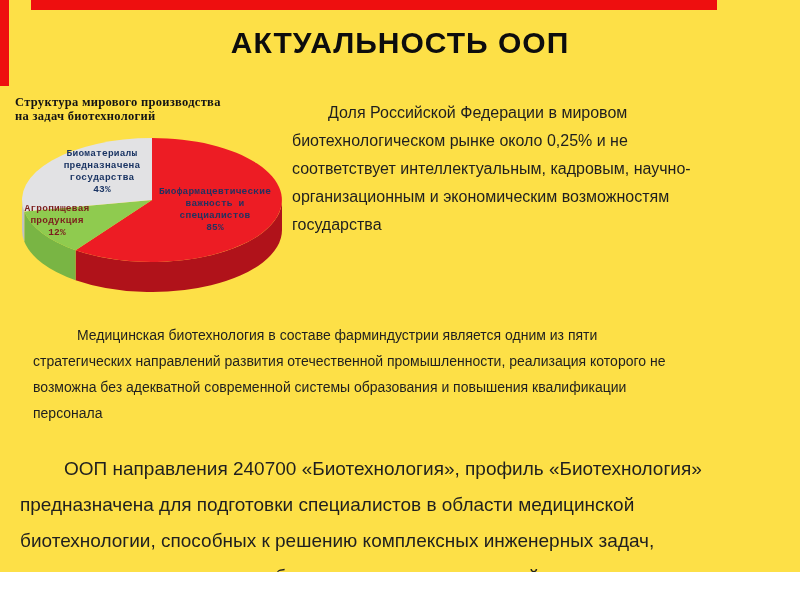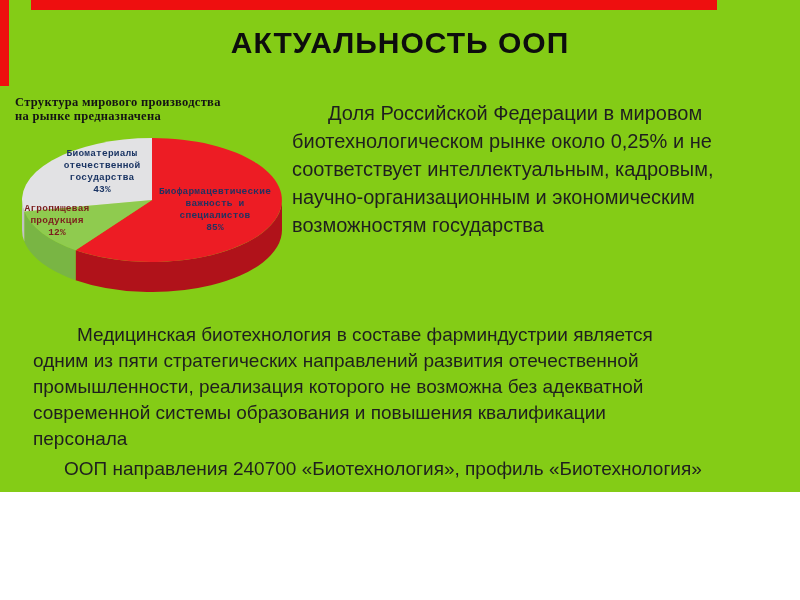--- a/index.html
+++ b/index.html
@@ -1,17 +1,17 @@
 <!DOCTYPE html>
 <html lang="ru"><head>
 <meta charset="utf-8">
 <style>
   html,body { margin:0; padding:0; background:#ffffff; }
   .slide {
-    position:relative; width:800px; height:492px; background:#84cc16;
+    position:relative; width:800px; height:572px; background:#fde047;
     font-family:"Liberation Sans", sans-serif; overflow:hidden; color:#1f1f1f;
   }
   .bar-top  { position:absolute; left:31px; top:0;  width:686px; height:10px; }
   .bar-left { position:absolute; left:0;   top:0;  width:9px;   height:86px; }
 
   .title {
     position:absolute; left:0; right:0; top:26px; margin:0;
     text-align:center; font-size:30px; font-weight:bold;
     letter-spacing:1px; color:#0d0d0d;
   }
@@ -27,54 +27,54 @@
   .pie-label {
     position:absolute; text-align:center;
     font-family:Liberation Mono, monospace; font-weight:bold;
     font-size:9.5px; line-height:12px; letter-spacing:0.2px;
   }
   .lbl-biomat { left:27px;  top:53px;  width:120px; color:#1b3564; }
   .lbl-agro   { left:-18px; top:108px; width:120px; color:#7b1d1d; }
   .lbl-pharma { left:140px; top:91px;  width:120px; color:#233260; }
 
   .para { position:absolute; margin:0; text-align:left; }
-  .para-right  { left:292px; top:99px;  width:442px; font-size:20px; line-height:28px; text-indent:36px; }
-  .para-middle { left:33px;  top:322px; width:645px; font-size:19px; line-height:26px; text-indent:44px; }
+  .para-right  { left:292px; top:99px;  width:442px; font-size:16px; line-height:28px; text-indent:36px; }
+  .para-middle { left:33px;  top:322px; width:645px; font-size:14px; line-height:26px; text-indent:44px; }
   .para-bottom { left:20px;  top:451px; width:730px; font-size:19px; line-height:36px; text-indent:44px; }
 </style>
 </head>
 <body>
 
 <div class="slide">
 
   <div class="bar-top" style="background: rgb(238, 15, 15);"></div>
   <div class="bar-left" style="background: rgb(238, 15, 15);"></div>
 
   <h1 class="title">АКТУАЛЬНОСТЬ ООП</h1>
 
   <div class="chart">
     <div class="chart-title">
       <div>Структура мирового производства</div>
-      <div>на рынке предназначена</div>
+      <div>на задач биотехнологий</div>
     </div>
 
     <svg class="pie-svg" width="270" height="172" viewBox="0 0 270 172" aria-hidden="true">
 
       <path d="M 267 72 A 130 62 0 0 1 60.6 122.2 L 60.6 152.2 A 130 62 0 0 0 267 102 Z" fill="#b0121a"></path>
       <path d="M 60.6 122.2 A 130 62 0 0 1 9.3 83.6 L 9.3 113.6 A 130 62 0 0 0 60.6 152.2 Z" fill="#79b544"></path>
       <path d="M 9.3 83.6 A 130 62 0 0 1 7 72 L 7 102 A 130 62 0 0 0 9.3 113.6 Z" fill="#c2c2c4"></path>
 
       <path d="M 137 72 L 137 10 A 130 62 0 1 1 60.6 122.2 Z" fill="#ed1c24"></path>
       <path d="M 137 72 L 60.6 122.2 A 130 62 0 0 1 9.3 83.6 Z" fill="#8fcb4f"></path>
       <path d="M 137 72 L 9.3 83.6 A 130 62 0 0 1 137 10 Z" fill="#e2e2e4"></path>
     </svg>
 
     <div class="pie-label lbl-biomat">
       <div>Биоматериалы</div>
-      <div>отечественной</div>
+      <div>предназначена</div>
       <div>государства</div>
       <div>43%</div>
     </div>
 
     <div class="pie-label lbl-agro">
       <div>Агропищевая</div>
       <div>продукция</div>
       <div>12%</div>
     </div>
 

